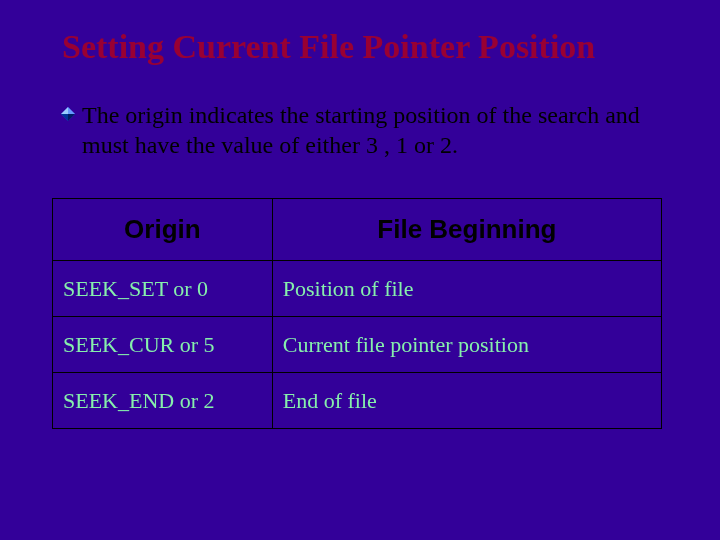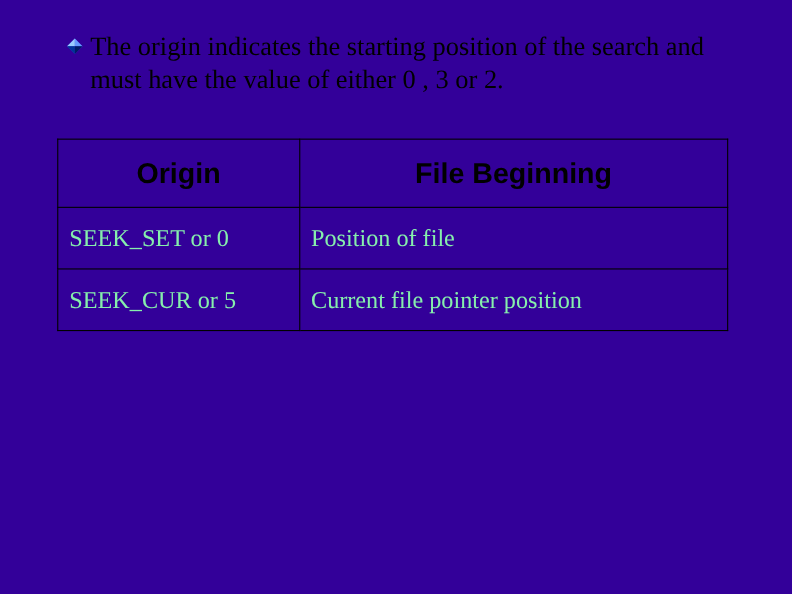--- a/index.html
+++ b/index.html
@@ -68,46 +68,51 @@
     color: #86efac;
     height: 56px;
     padding-left: 10px;
   }
 </style>
 </head>
 <body>
 
 <div class="slide">
 
+  <h1 class="title">Setting Current File Pointer Position</h1>
 
   <div class="bullet-row">
     <span class="bullet-icon">
       <svg viewBox="0 0 16 16" width="16" height="16">
         <polygon points="8,1 15,8 8,15 1,8" fill="#3333cc"></polygon>
         <polygon points="8,1 15,8 8,8" fill="#6699ff"></polygon>
         <polygon points="8,1 1,8 8,8" fill="#99ccff"></polygon>
         <polygon points="1,8 8,15 8,8" fill="#003399"></polygon>
         <polygon points="15,8 8,15 8,8" fill="#001a66"></polygon>
       </svg>
     </span>
-    <span class="bullet-text">The origin indicates the starting position of the search and must have  the value of either 0 , 3 or 2.</span>
+    <span class="bullet-text">The origin indicates the starting position of the search and must have  the value of either 3 , 1 or 2.</span>
   </div>
 
   <table class="seek">
     <thead>
       <tr>
         <th class="col-origin">Origin</th>
         <th class="col-loc">File Beginning</th>
       </tr>
     </thead>
     <tbody>
       <tr>
         <td>SEEK_SET or 0</td>
         <td>Position of file</td>
       </tr>
       <tr>
         <td>SEEK_CUR or 5</td>
         <td>Current file pointer position</td>
       </tr>
+      <tr>
+        <td>SEEK_END or 2</td>
+        <td>End of file</td>
+      </tr>
     </tbody>
   </table>
 
 </div>
 
 </body></html>

